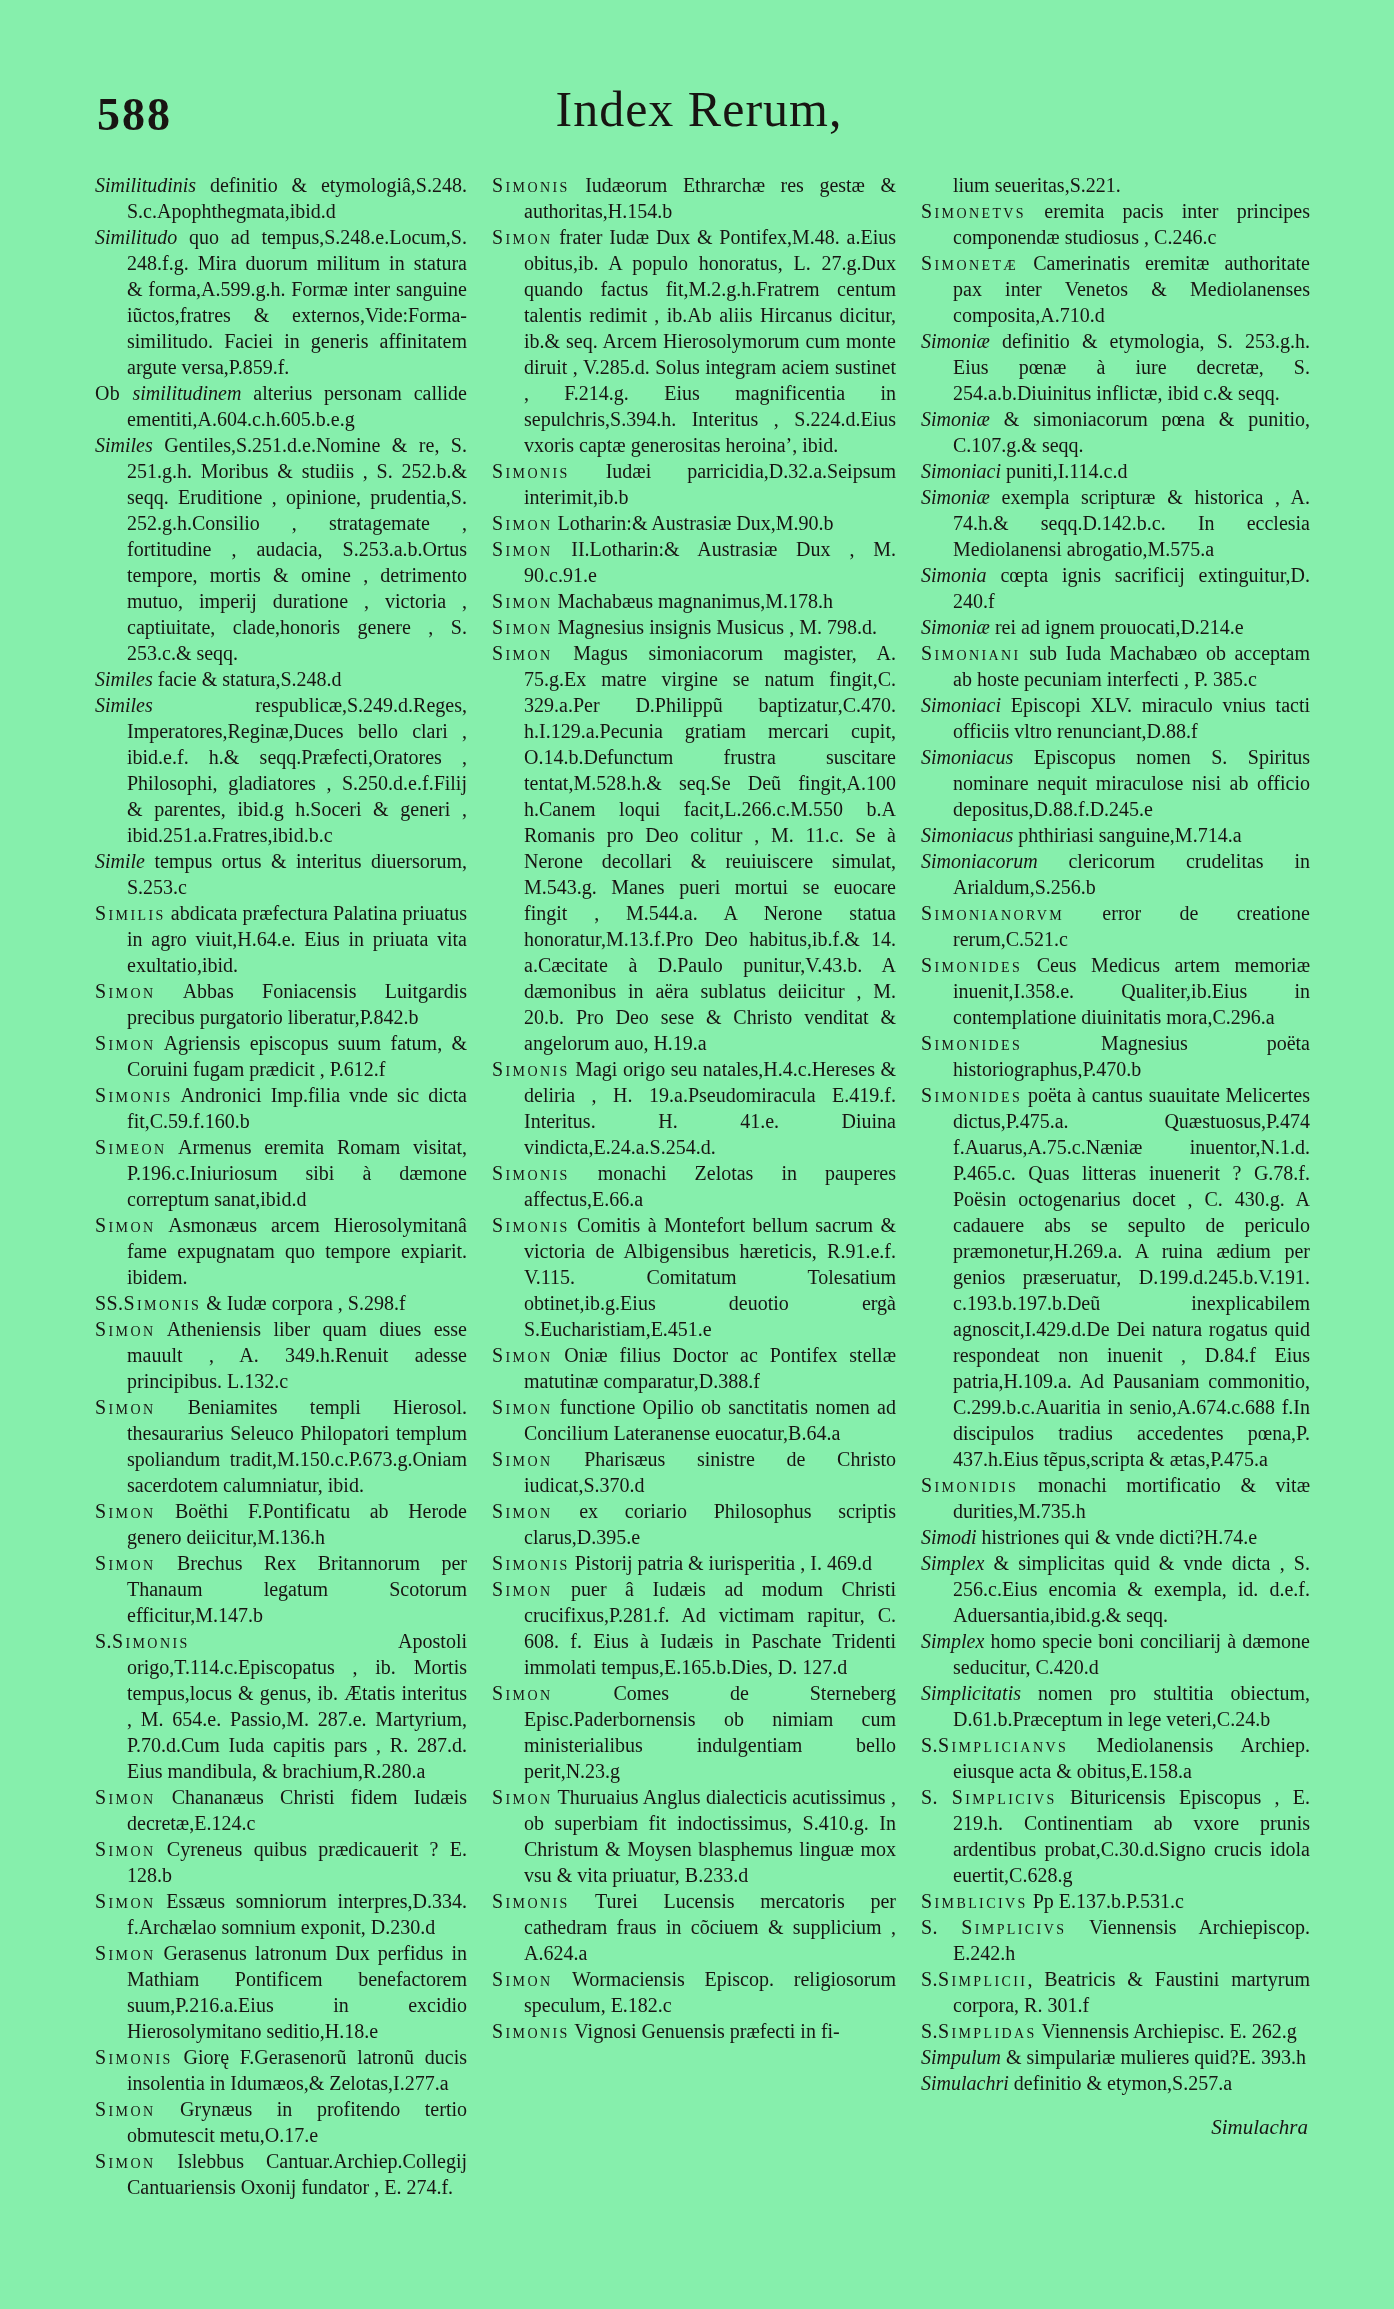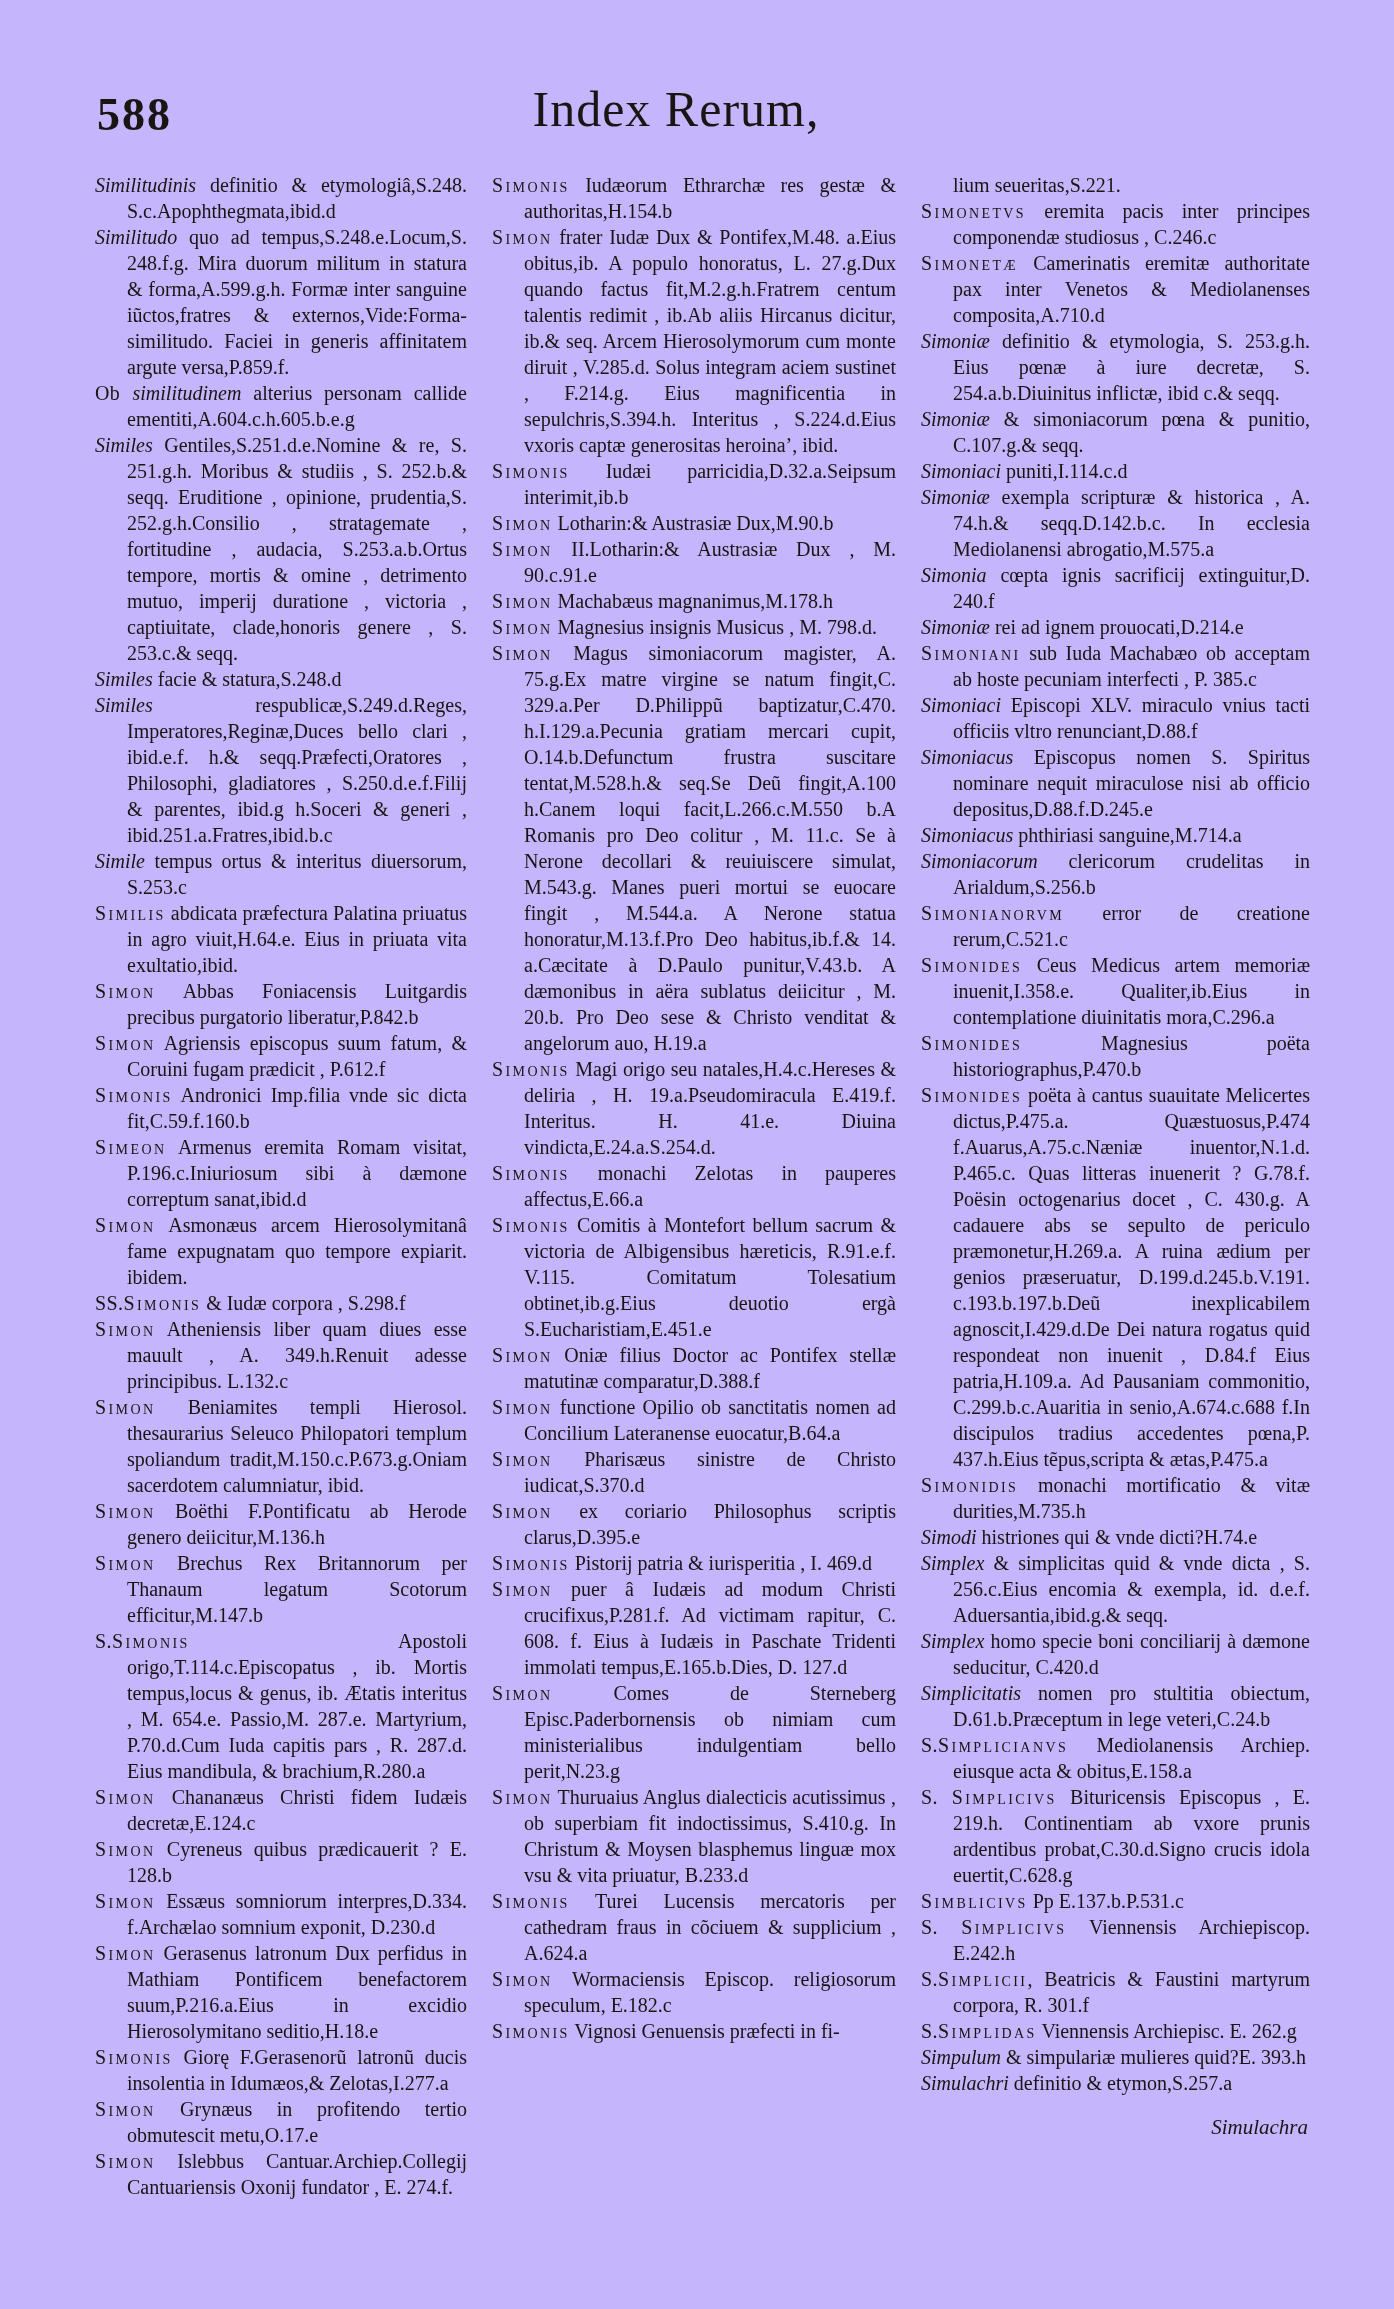--- a/index.html
+++ b/index.html
@@ -1,29 +1,29 @@
 <!DOCTYPE html>
 <html><head>
 <meta charset="utf-8">
 <style>
   html,body{margin:0;padding:0;background:#e8e6e0;}
   .page{
     position:relative;
     width:1394px;height:2309px;
-    background:#c4b5fd;
+    background:#86efac;
     color:#181512;
     font-family:"Liberation Serif","DejaVu Serif",serif;
     overflow:hidden;
   }
   .page-number{
     position:absolute;left:97px;top:88px;
     font-size:46px;font-weight:bold;letter-spacing:2px;
   }
   .page-title{
-    position:absolute;left:86px;top:80px;width:1180px;
+    position:absolute;left:109px;top:80px;width:1180px;
     text-align:center;font-size:50px;letter-spacing:1px;
   }
   .columns{
     position:absolute;left:95px;top:172px;right:84px;bottom:30px;
     display:flex;gap:25px;
   }
   .col{font-size:20px;line-height:26px;text-align:justify;}
   .col-1{width:372px;flex:none;}
   .col-2{width:404px;flex:none;}
   .col-3{flex:1;}

